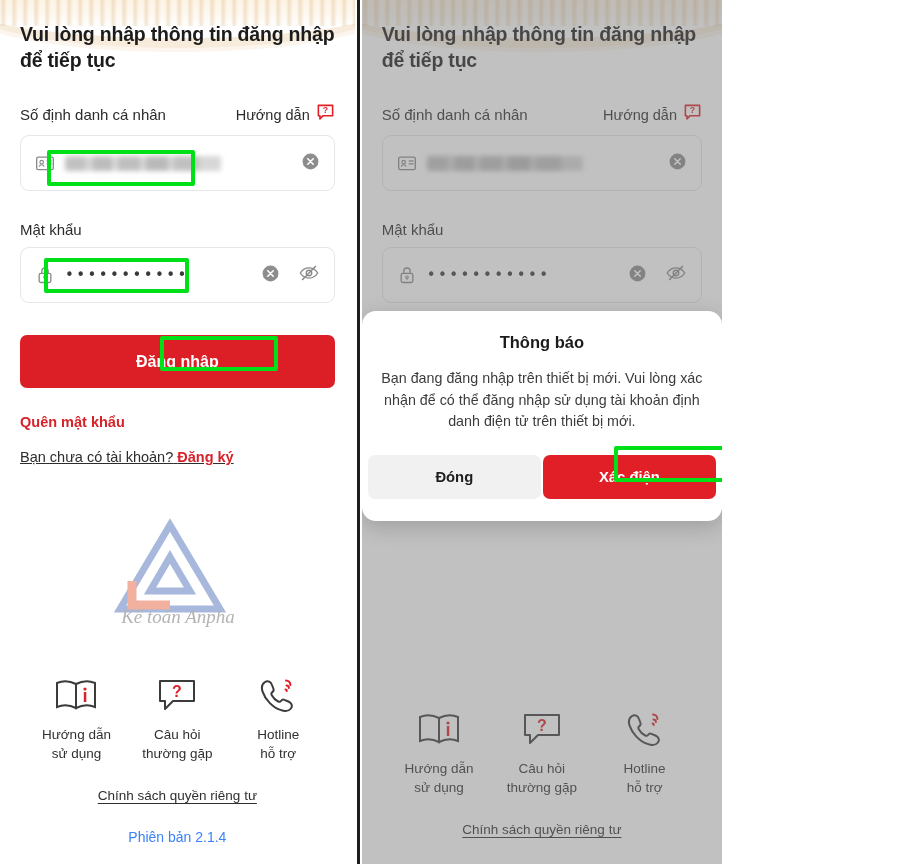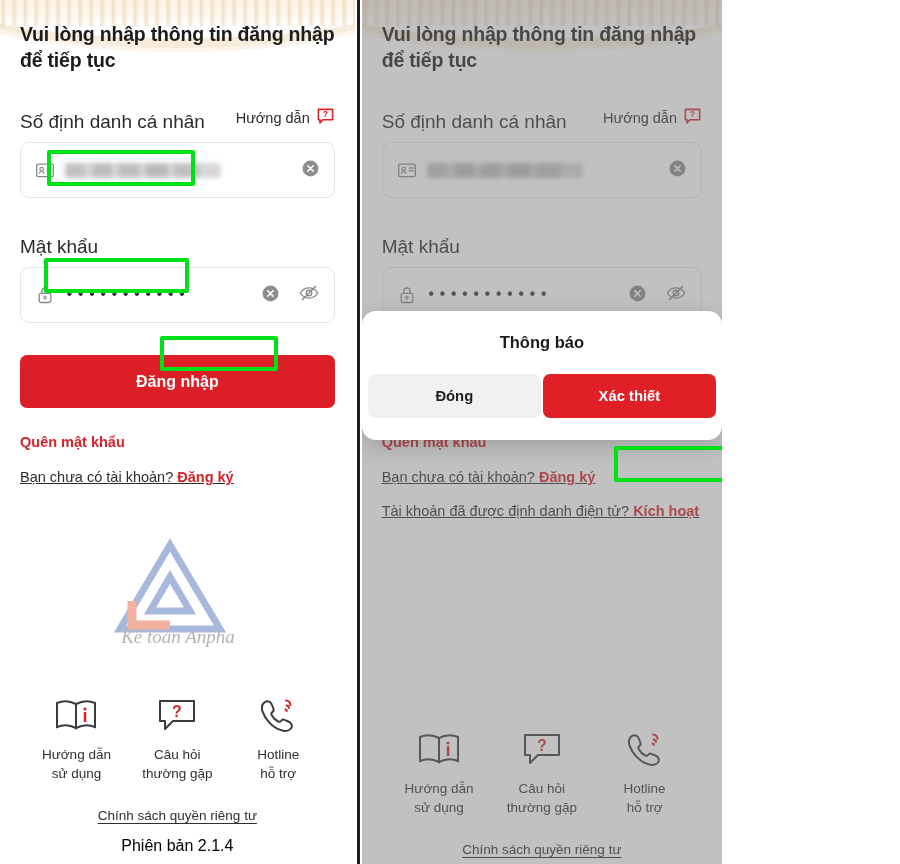--- a/index.html
+++ b/index.html
@@ -62,21 +62,21 @@
   .title {
     font-size: 19.5px; font-weight: bold; color: #1c1c1c;
     line-height: 1.32; letter-spacing: -0.2px;
     padding-top: 22px; max-width: 390px;
   }
 
   .field-head {
     display: flex; justify-content: space-between; align-items: center;
     margin-top: 30px; margin-bottom: 9px;
   }
-  .field-label { font-size: 19px; color: #2b2b2b; margin-top: 8px; }
+  .field-label { font-size: 15px; color: #2b2b2b; }
   .helper { display: flex; align-items: center; gap: 6px; }
   .helper-text { font-size: 14.5px; color: #2b2b2b; }
 
   .input-box {
     position: relative;
     height: 56px;
     border: 1px solid #e6e6e6;
     border-radius: 9px;
     background: #ffffff;
     display: flex; align-items: center;
@@ -141,22 +141,22 @@
     white-space: pre-line;
   }
 
   .policy {
     margin-top: 24px; text-align: center;
     font-size: 13.5px; color: #2f2f2f;
     text-decoration: underline; text-underline-offset: 3px;
     cursor: pointer;
   }
   .version {
-    margin-top: 14px; text-align: center;
-    font-size: 16px; color: #000000;
+    margin-top: 26px; text-align: center;
+    font-size: 14px; color: #3b82f6;
   }
 
   
   .hl {
     position: absolute;
     border: 4px solid #00e019;
     border-radius: 2px;
     pointer-events: none;
     z-index: 40;
   }
@@ -487,26 +487,27 @@
 
       <div class="policy">Chính sách quyền riêng tư</div>
       <div class="version">Phiên bản 2.1.4</div>
     </div>
 
     <div class="dim"></div>
 
     <div class="modal-layer">
       <div class="modal">
         <div class="modal-title">Thông báo</div>
+        <div class="modal-body">Bạn đang đăng nhập trên thiết bị mới. Vui lòng xác nhận để có thể đăng nhập sử dụng tài khoản định danh điện tử trên thiết bị mới.</div>
         <div class="modal-actions">
           <button class="mbtn secondary">
             <span>Đóng</span>
           </button>
           <button class="mbtn danger">
-            <span>Xác thiết</span>
+            <span>Xác điện</span>
           </button>
         </div>
       </div>
     </div>
 
     <div class="hl" style="left:252px; top:446px; width:116px; height:36px;"></div>
   </div>
 
 </div>
 

